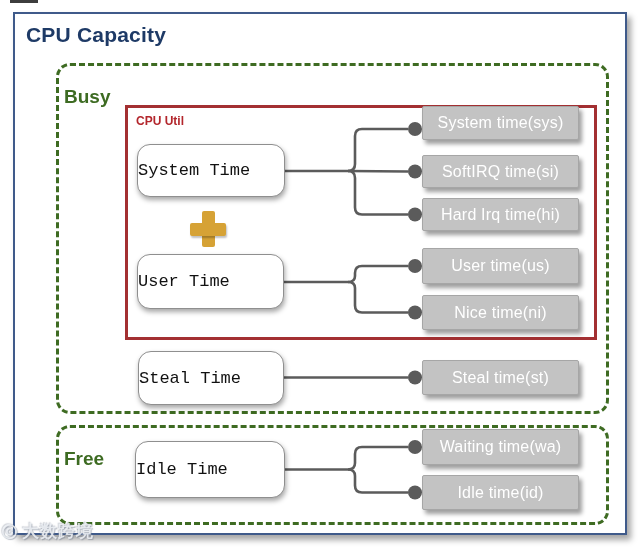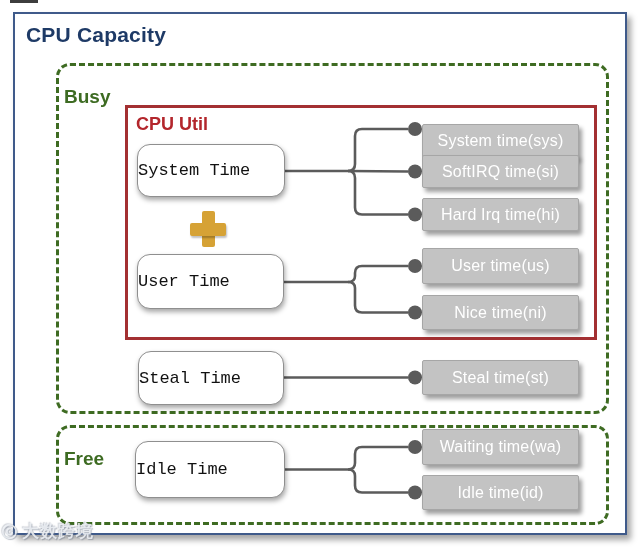--- a/index.html
+++ b/index.html
@@ -14,34 +14,34 @@
 
   .page-title{position:absolute;left:11px;top:9px;font-size:21px;font-weight:bold;color:#1e3a66;letter-spacing:.2px;}
 
   .dashed-section{position:absolute;border:3px dashed #3e6b22;border-radius:14px;box-sizing:border-box;}
   .busy-section{left:41px;top:49px;width:553px;height:351px;}
   .free-section{left:41px;top:411px;width:553px;height:100px;}
   .section-label{position:absolute;left:5px;top:6px;font-size:19px;font-weight:bold;color:#3d6b22;margin-top:14px;}
 
   .red-box{position:absolute;left:110px;top:91px;width:472px;height:235px;
     border:3px solid #a33032;box-sizing:border-box;background:transparent;}
-  .red-box-label{position:absolute;left:8px;top:6px;font-size:18px;font-weight:bold;color:#b3262c;}
+  .red-box-label{position:absolute;left:8px;top:6px;font-size:12px;font-weight:bold;color:#b3262c;}
 
   .node-box{position:absolute;background:#ffffff;border:1.5px solid #8f8f8f;border-radius:13px;
     box-shadow:1px 3px 5px rgba(0,0,0,0.35);display:flex;align-items:center;
     font-size:17px;color:#111;box-sizing:border-box;font-family:Liberation Mono, monospace;}
   .node-system{left:122px;top:130px;width:148px;height:53px;}
   .node-user{left:122px;top:240px;width:147px;height:55px;}
   .node-steal{left:123px;top:337px;width:146px;height:54px;}
   .node-idle{left:120px;top:427px;width:150px;height:57px;}
 
   .leaf-box{position:absolute;left:407px;width:157px;background:#c3c3c3;border:1px solid #a6a6a6;
     border-radius:2px;box-shadow:3px 4px 4px rgba(0,0,0,0.38);display:flex;align-items:center;justify-content:center;
     font-size:16px;color:#ffffff;box-sizing:border-box;letter-spacing:.2px;}
-  .leaf-sys{top:110px;height:34px;align-items:center;}
+  .leaf-sys{top:92px;height:34px;align-items:center;}
   .leaf-si{top:141px;height:33px;justify-content:center;}
   .leaf-hi{top:184px;height:33px;}
   .leaf-us{top:234px;height:36px;}
   .leaf-ni{top:281px;height:35px;}
   .leaf-st{top:346px;height:35px;}
   .leaf-wa{top:415px;height:36px;}
   .leaf-id{top:461px;height:35px;}
 
   .plus-wrap{position:absolute;left:175px;top:197px;width:36px;height:36px;}
   .plus-wrap .bar-h{position:absolute;left:0;top:11.5px;width:36px;height:13px;background:#d6a235;border-radius:2px;box-shadow:1px 2px 2px rgba(0,0,0,0.25);}

